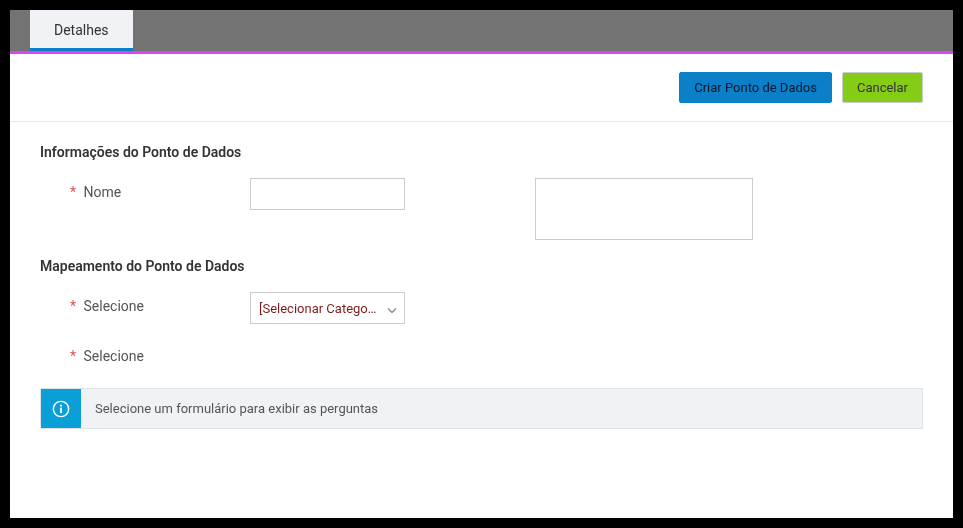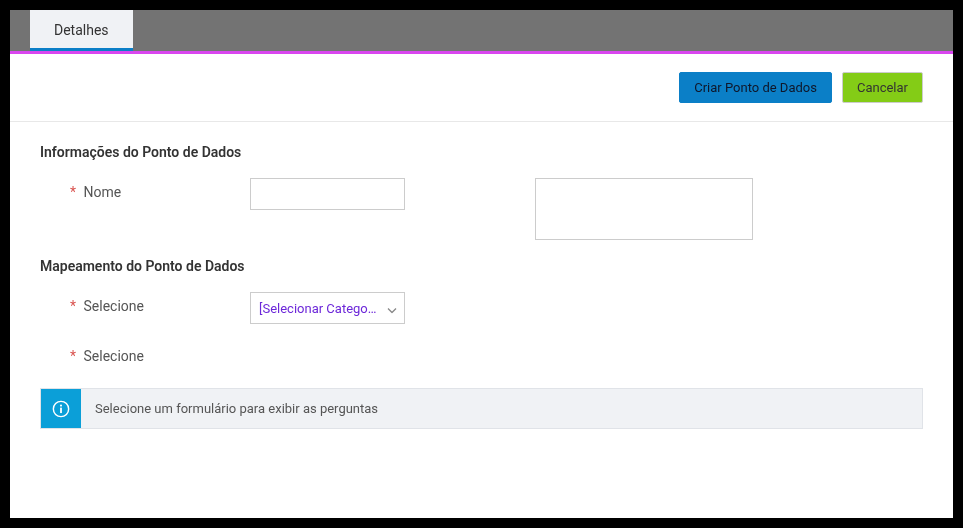--- a/index.html
+++ b/index.html
@@ -125,21 +125,21 @@
       width: 155px;
     }
     .select-input {
       width: 100%;
       height: 32px;
       border: 1px solid #ccc;
       padding: 4px 26px 4px 8px;
       font-size: 13px;
       font-family: inherit;
       background: #fff;
-      color: #6d28d9;
+      color: #7f1d1d;
       cursor: pointer;
       text-align: left;
       overflow: hidden;
       white-space: nowrap;
       text-overflow: ellipsis;
       appearance: none;
     }
     .chevron {
       position: absolute;
       right: 8px;

